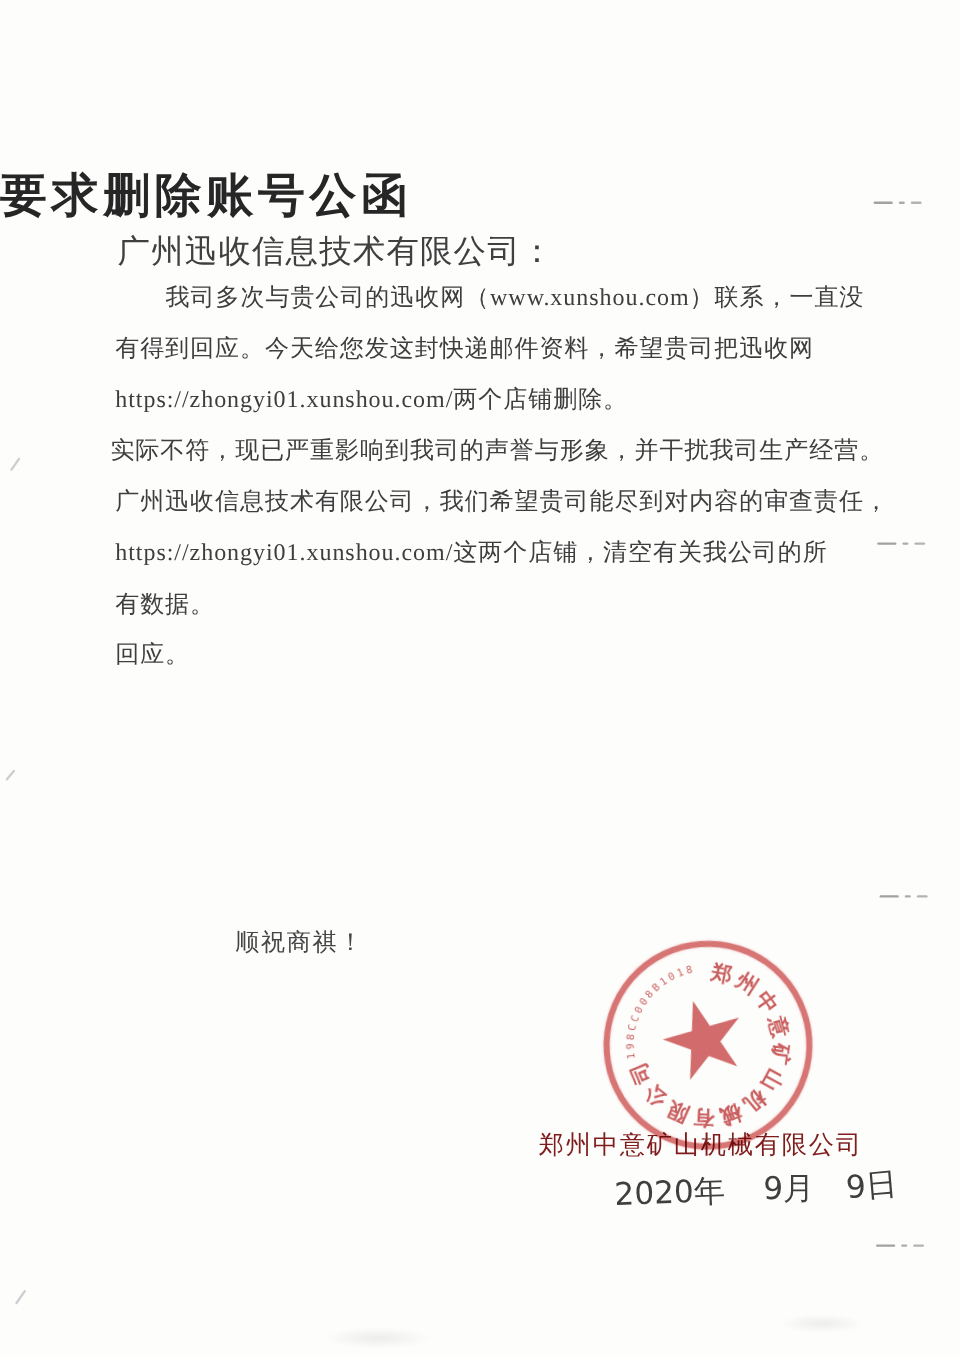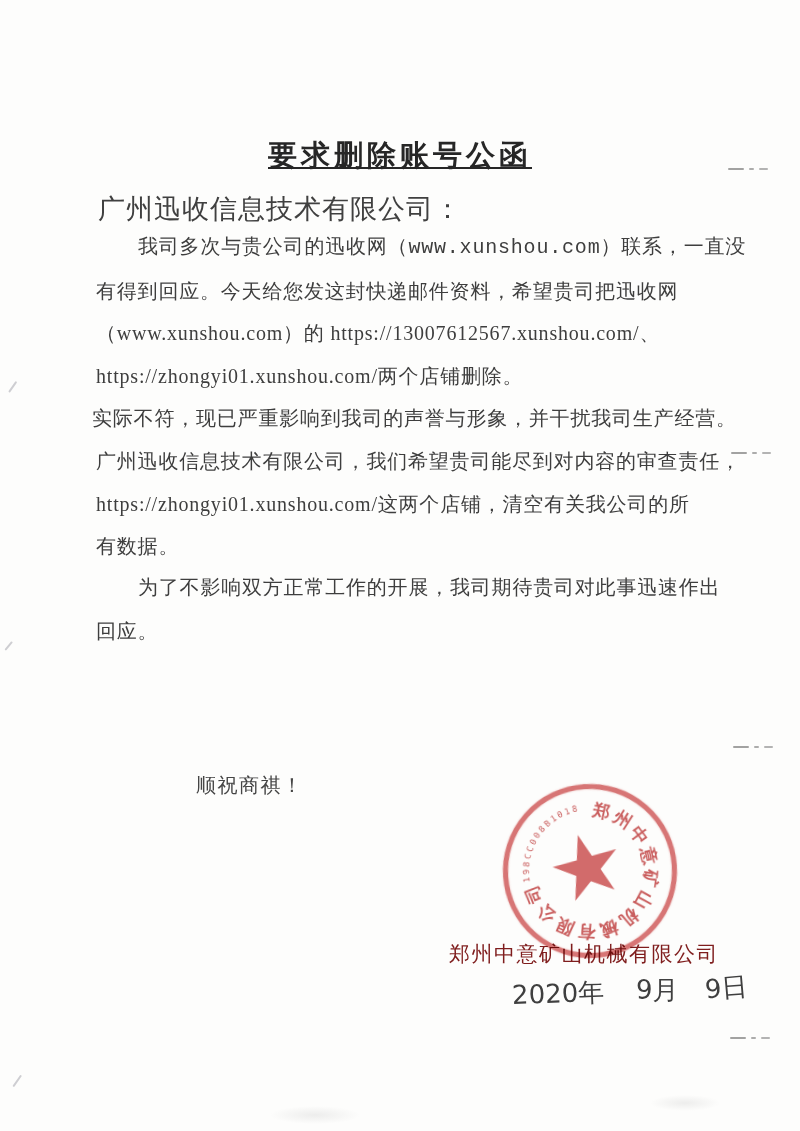--- a/index.html
+++ b/index.html
@@ -3,34 +3,34 @@
 <meta charset="utf-8">
 <style>
   html,body{margin:0;padding:0;background:#e8e8e8;}
   .page{
     position:relative;width:800px;height:1131px;margin:0 auto;
     background:#fdfdfc;overflow:hidden;
     font-family:"Liberation Serif","DejaVu Serif",serif;color:#3c3c3c;
   }
   
   .doc-title{
-    position:absolute;top:136px;left:0;width:100%;text-align:center;
-    font-size:29px;font-weight:700;letter-spacing:4px;color:#262626;text-decoration:underline;
+    position:absolute;top:136px;left:0;width:100%;
+    font-size:39px;font-weight:700;letter-spacing:4px;color:#262626;
   }
   
   .salutation{
     position:absolute;top:191px;left:98px;width:620px;
     font-size:27px;letter-spacing:1px;color:#404040;
   }
   .body-block{position:absolute;top:227px;left:96px;width:622px;}
   .line{
     height:42.6px;line-height:42.6px;font-size:20px;letter-spacing:0.8px;
     color:#3e3e3e;white-space:nowrap;
   }
-  .line.indent{padding-left:42px;font-family:Liberation Mono, monospace;}
+  .line.indent{padding-left:42px;}
   .closing{
     position:absolute;top:772px;left:196px;font-size:20px;
     letter-spacing:1.5px;color:#454545;
   }
   
   .signature{
     position:absolute;top:902px;left:449px;font-size:21px;
     letter-spacing:1.5px;color:#7f1d1d;margin-top:38px;
   }
   .date-line{
@@ -78,27 +78,25 @@
 
 <div class="page">
 
   <div class="doc-title">要求删除账号公函</div>
 
   <div class="salutation">广州迅收信息技术有限公司：</div>
 
   <div class="body-block">
     <div class="line indent">我司多次与贵公司的迅收网（www.xunshou.com）联系，一直没</div>
     <div class="line">有得到回应。今天给您发这封快递邮件资料，希望贵司把迅收网</div>
-    <div class="line">（www.xunshou.com）的 https://13007612567.xunshou.com/、</div>
     <div class="line">https://zhongyi01.xunshou.com/两个店铺删除。</div>
     <div class="line" style="margin-left:-4px">实际不符，现已严重影响到我司的声誉与形象，并干扰我司生产经营。</div>
     <div class="line">广州迅收信息技术有限公司，我们希望贵司能尽到对内容的审查责任，</div>
     <div class="line">https://zhongyi01.xunshou.com/这两个店铺，清空有关我公司的所</div>
     <div class="line">有数据。</div>
-    <div class="line indent">为了不影响双方正常工作的开展，我司期待贵司对此事迅速作出</div>
     <div class="line">回应。</div>
   </div>
 
   <div class="closing">顺祝商祺！</div>
 
   <div class="signature">郑州中意矿山机械有限公司</div>
 
   <div class="stamp">
     <div class="stamp-ring"></div>
     <div class="stamp-star">★</div>

